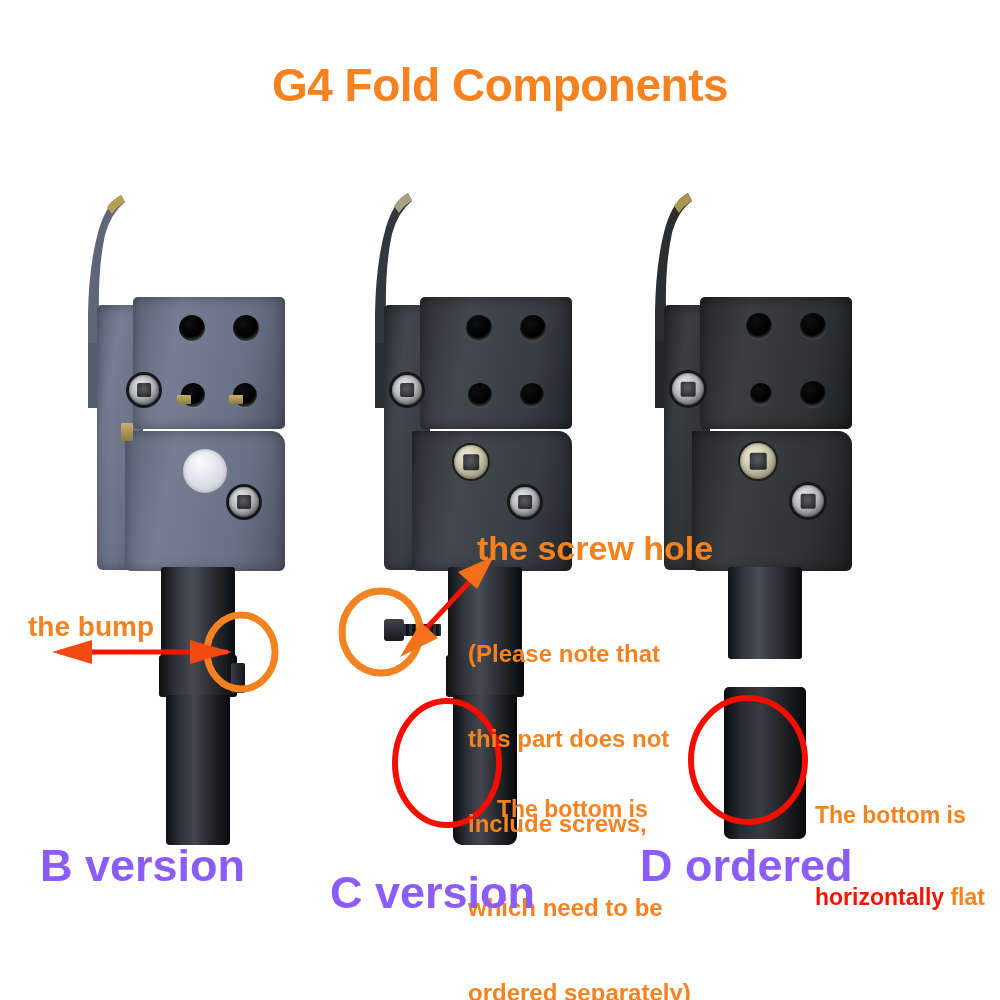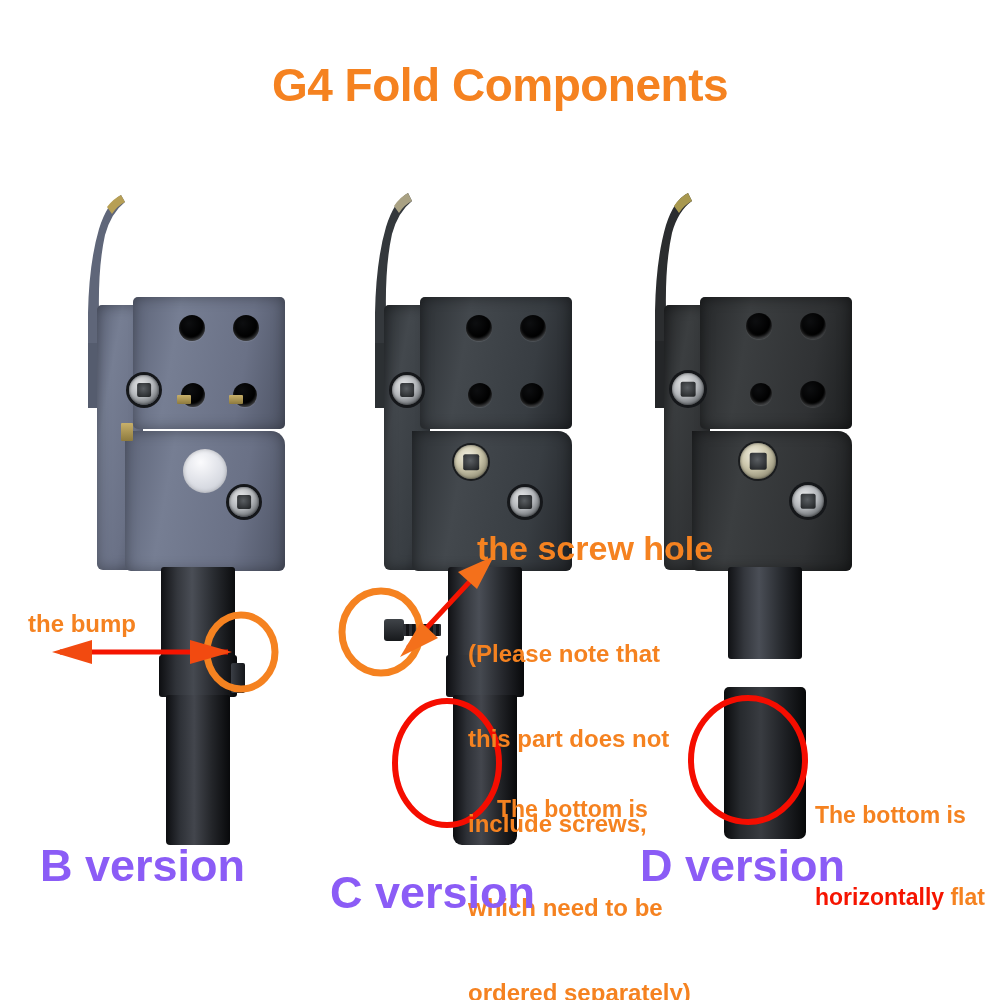--- a/index.html
+++ b/index.html
@@ -180,21 +180,21 @@
     pointer-events: none;
   }
   .anno-text {
     position: absolute;
     font-family: "Liberation Sans", sans-serif;
     font-weight: bold;
     color: #F58220;
     line-height: 1.18;
     white-space: pre;
   }
-  #lbl-bump { left: 28px; top: 610px; font-size: 24px; }
+  #lbl-bump { left: 28px; top: 610px; font-size: 28px; }
   #lbl-screw-hole { left: 477px; top: 528px; font-size: 34px; }
   #lbl-note { left: 468px; top: 583px; font-size: 24px; }
   #lbl-flat-c { left: 497px; top: 742px; font-size: 23px; }
   #lbl-flat-d { left: 815px; top: 748px; font-size: 23px; }
   .red-word { color: #F51400; }
 
   
   .version-label {
     position: absolute;
     top: 840px;
@@ -361,15 +361,15 @@
     <div>The bottom is</div>
   </div>
 
   <div class="anno-text" id="lbl-flat-d">
     <div>The bottom is</div>
     <div><span class="red-word">horizontally</span><span> flat</span></div>
   </div>
 
   <div class="version-label" id="ver-b">B version</div>
   <div class="version-label" id="ver-c">C version</div>
-  <div class="version-label" id="ver-d">D version</div>
+  <div class="version-label" id="ver-d">D ordered</div>
 
 </div>
 
 </body></html>

